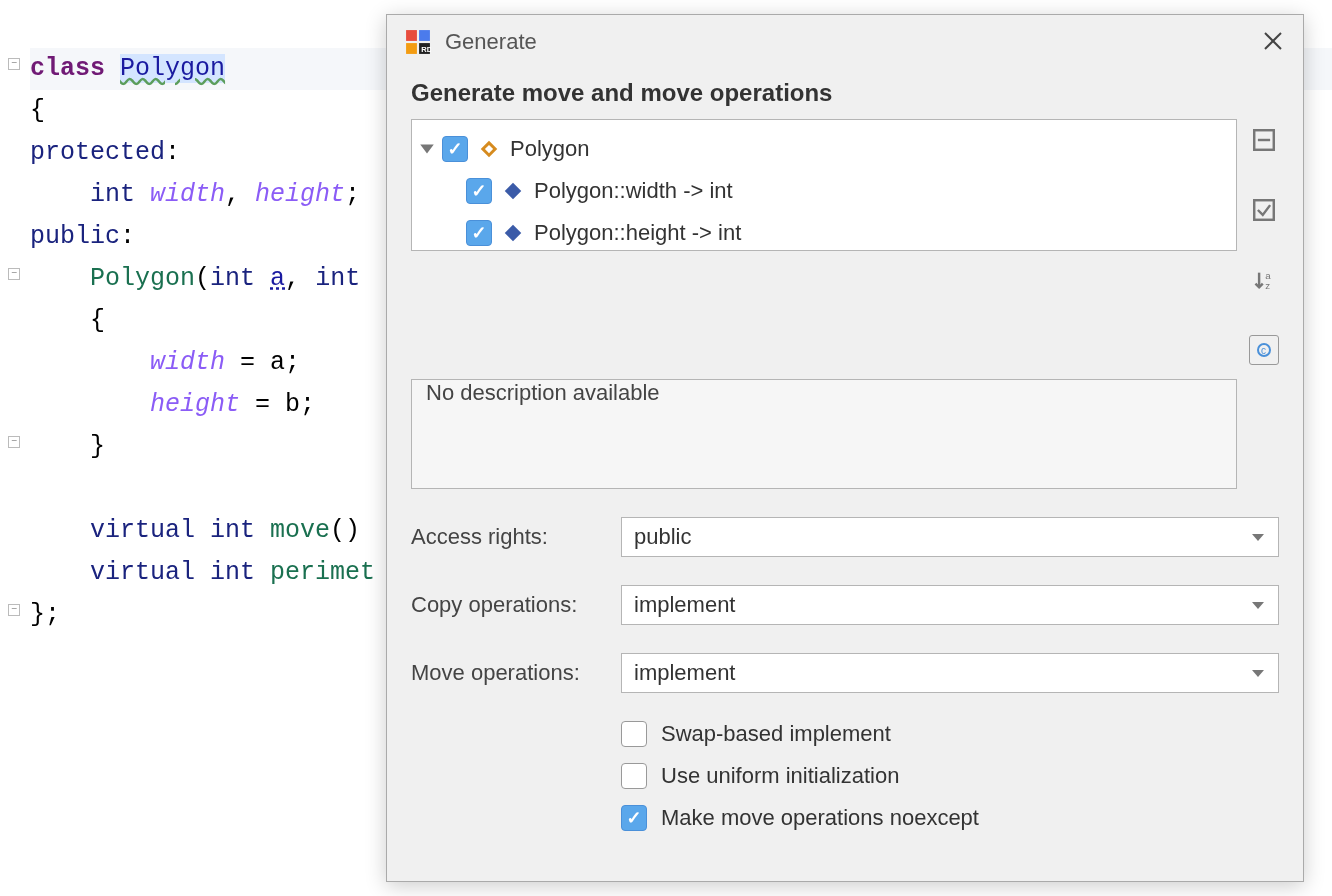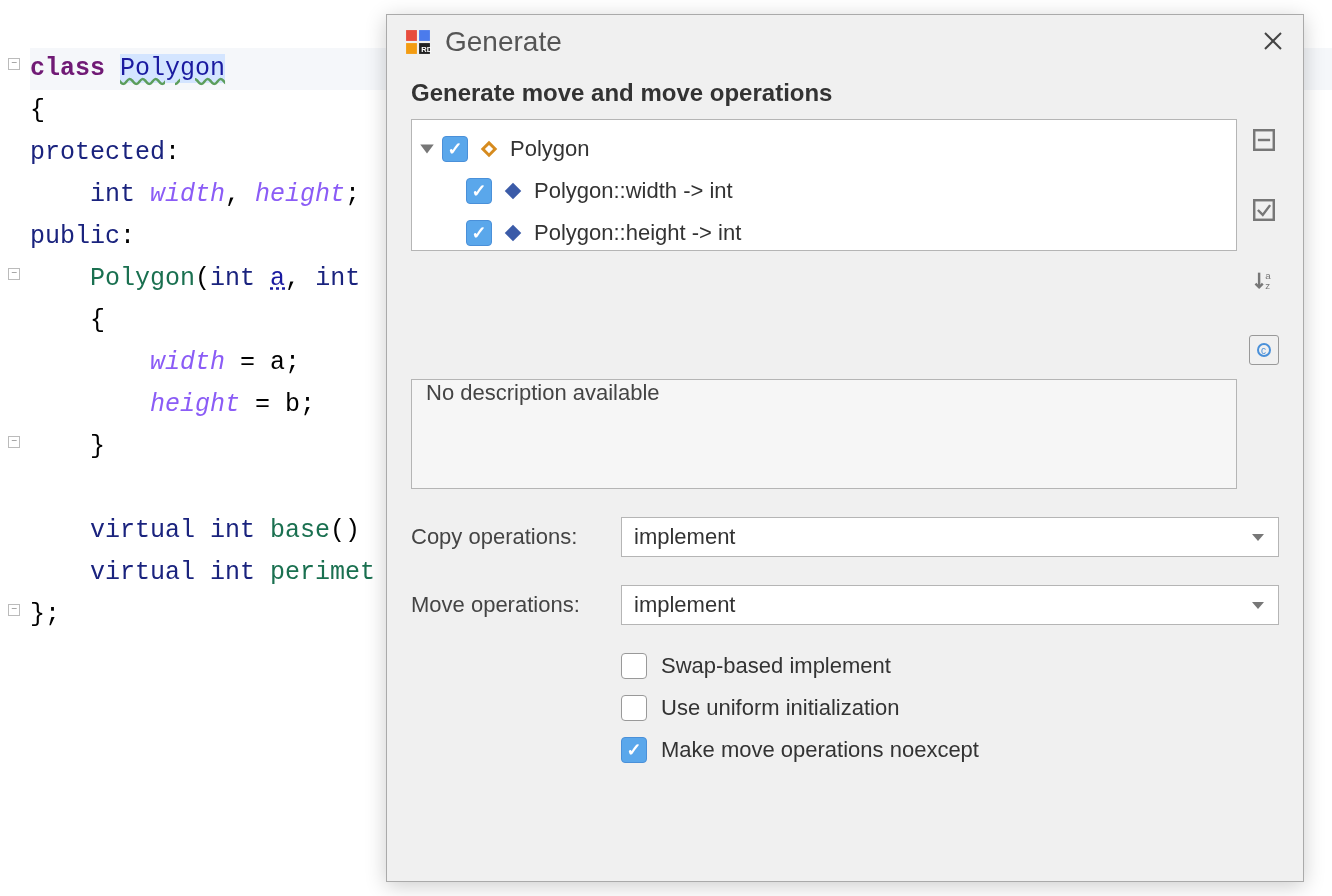--- a/index.html
+++ b/index.html
@@ -73,21 +73,21 @@
   align-items: center;
   padding: 0 18px;
   position: relative;
 }
 .dialog-logo {
   width: 26px;
   height: 26px;
   margin-right: 14px;
 }
 .dialog-title {
-  font-size: 28px;
+  font-size: 22px;
   color: #555;
 }
 .close-btn {
   position: absolute;
   right: 18px;
   top: 14px;
   width: 24px;
   height: 24px;
   cursor: pointer;
   color: #444;
@@ -255,21 +255,21 @@
   <div class="code-line"><span>{</span></div>
   <div class="code-line"><span class="kw2">protected</span>:</div>
   <div class="code-line">    <span class="kw2">int</span> <span class="ident">width</span>, <span class="ident">height</span>;</div>
   <div class="code-line"><span class="kw2">public</span>:</div>
   <div class="code-line">    <span class="type">Polygon</span>(<span class="kw2">int</span> <span class="param">a</span>, <span class="kw2">int</span></div>
   <div class="code-line"><span>    {</span></div>
   <div class="code-line">        <span class="ident">width</span> = a;</div>
   <div class="code-line">        <span class="ident">height</span> = b;</div>
   <div class="code-line"><span>    }</span></div>
   <div class="code-line">&nbsp;</div>
-  <div class="code-line">    <span class="kw2">virtual</span> <span class="kw2">int</span> <span class="type">base</span>()</div>
+  <div class="code-line">    <span class="kw2">virtual</span> <span class="kw2">int</span> <span class="type">move</span>()</div>
   <div class="code-line">    <span class="kw2">virtual</span> <span class="kw2">int</span> <span class="type">perimet</span></div>
   <div class="code-line"><span>};</span></div>
 </div>
 
 <div class="dialog">
   <div class="dialog-header">
     <svg class="dialog-logo" viewBox="0 0 24 24">
       <rect x="1" y="1" width="10" height="10" fill="#e84d3d"></rect>
       <rect x="13" y="1" width="10" height="10" fill="#4b7bec"></rect>
       <rect x="1" y="13" width="10" height="10" fill="#f39c12"></rect>
@@ -342,20 +342,29 @@
               <text x="6" y="13" font-size="10" fill="#4a90d9">c</text>
             </svg>
         </div>
       </div>
     </div>
 
     <div class="desc-panel">No description available</div>
 
     <div class="form-area">
       <div class="form-row">
+        <div class="form-label">Access rights:</div>
+        <div class="form-select">
+          <span>public</span>
+          <svg class="chevron-down" width="16" height="16" viewBox="0 0 16 16">
+              <polygon points="2,5 14,5 8,12" fill="#777"></polygon>
+            </svg>
+        </div>
+      </div>
+      <div class="form-row">
         <div class="form-label">Copy operations:</div>
         <div class="form-select">
           <span>implement</span>
           <svg class="chevron-down" width="16" height="16" viewBox="0 0 16 16">
               <polygon points="2,5 14,5 8,12" fill="#777"></polygon>
             </svg>
         </div>
       </div>
       <div class="form-row">
         <div class="form-label">Move operations:</div>

